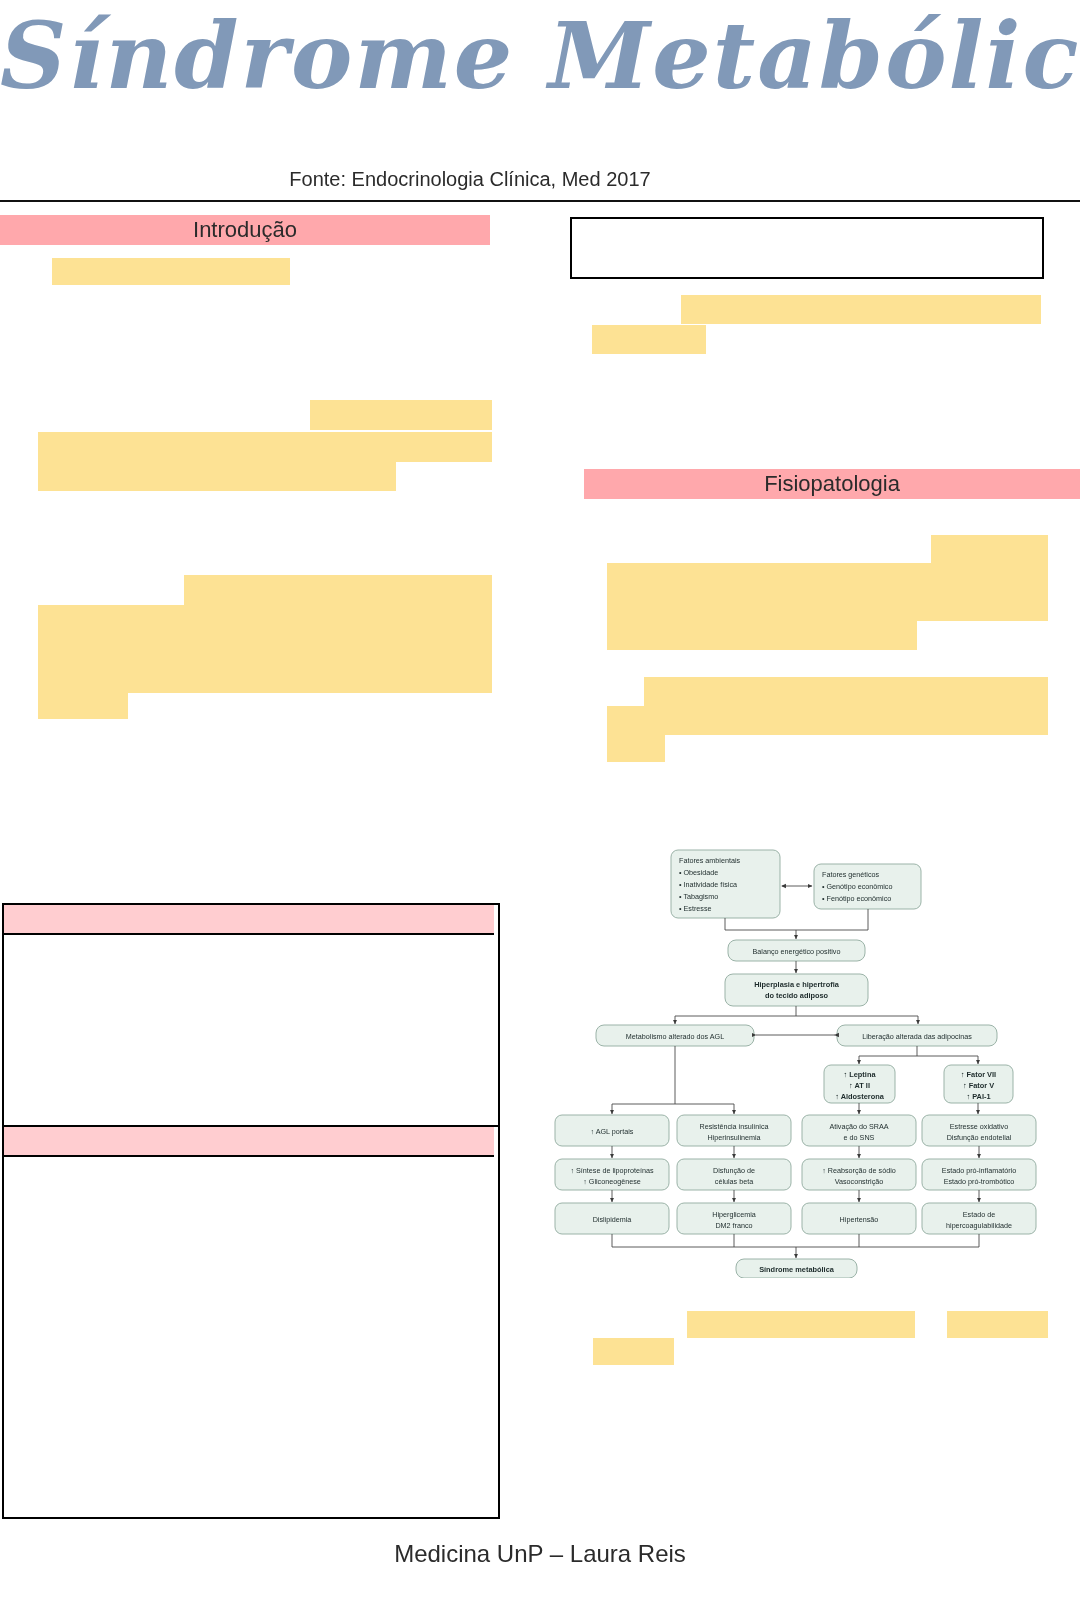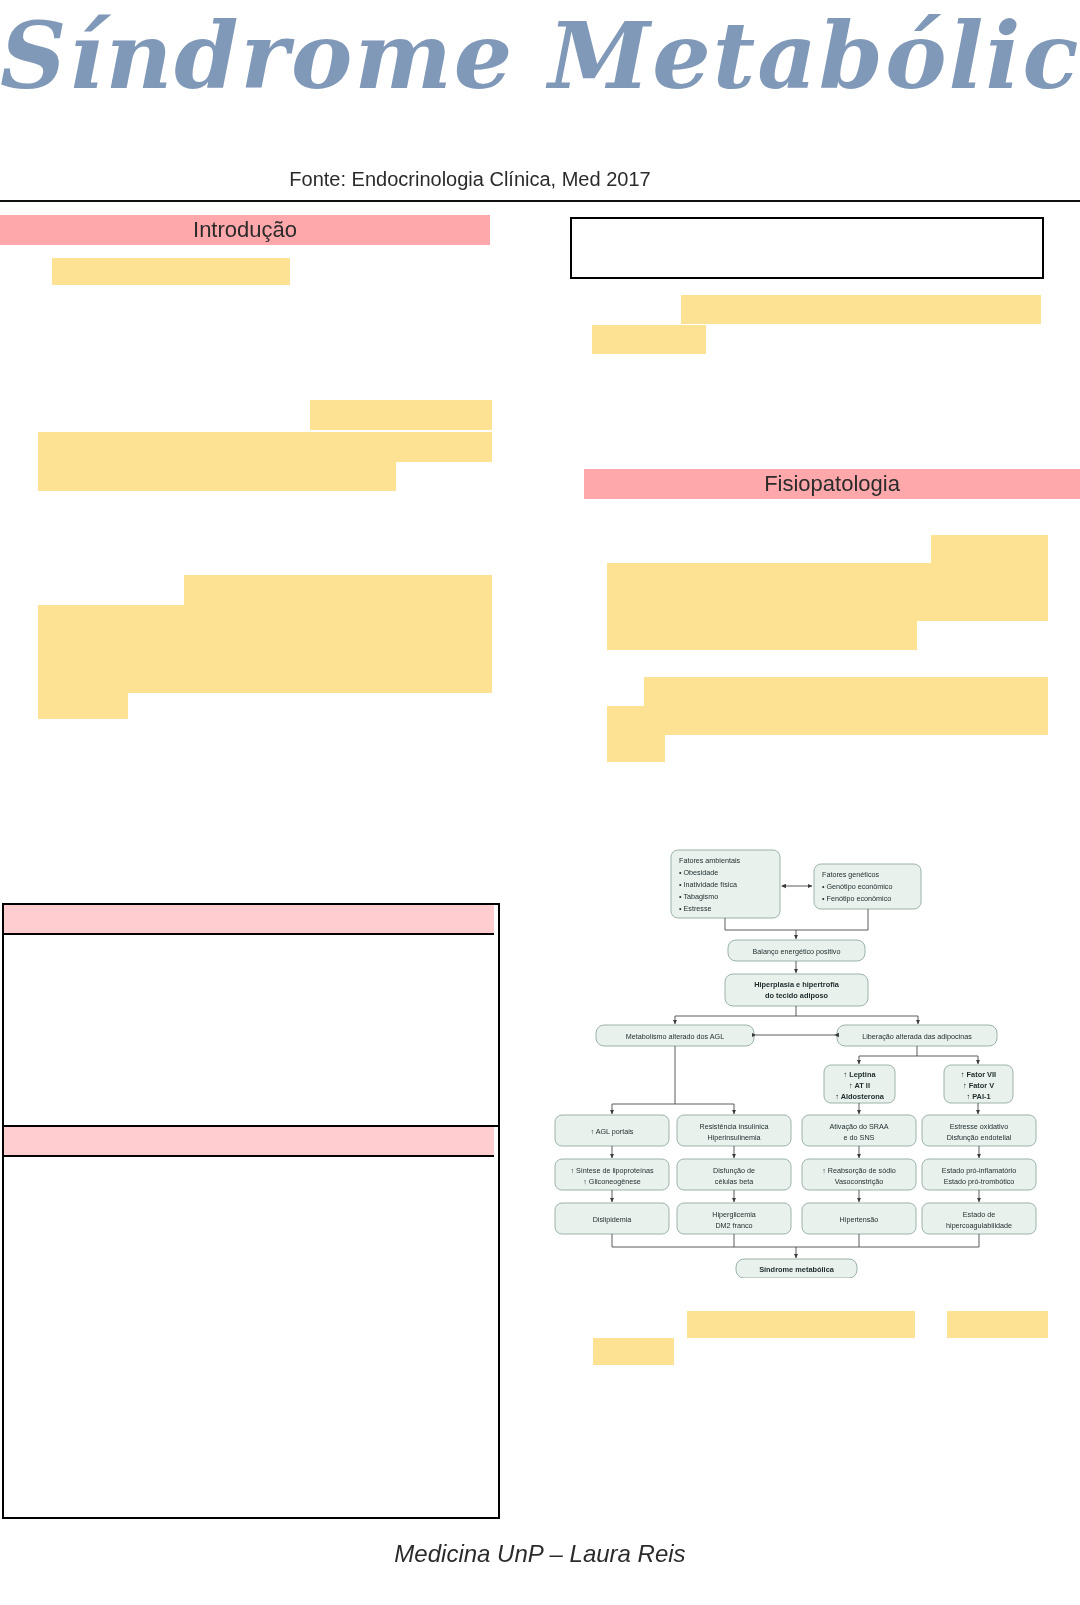--- a/index.html
+++ b/index.html
@@ -23,21 +23,21 @@
   
   .hl{position:absolute;background:#fde294;}
   .pinkbar{position:absolute;background:#ffa8ac;display:flex;align-items:center;justify-content:center;
            font-size:22px;color:#2b2b2b;}
   .emptybox{position:absolute;border:2px solid #000;background:#fff;}
   .panel{position:absolute;border:2px solid #000;background:#fff;}
   .panel-head{position:absolute;background:#ffcdd0;border-bottom:2px solid #000;}
 
   .footer{
     position:absolute;left:0;top:1540px;width:1080px;text-align:center;
-    font-size:24px;color:#2b2b2b;font-style:italic;
+    font-size:24px;color:#2b2b2b;
   }
 
   
   #flow{position:absolute;left:538px;top:818px;width:500px;height:460px;}
   #flow svg{display:block;}
   .fbox{fill:#e8f1ec;stroke:#9bb3a8;stroke-width:1;}
   .ftxt{font-family:"Liberation Sans",sans-serif;font-size:7.2px;fill:#1d2b2b;text-anchor:middle;}
   .ftxt-l{font-family:"Liberation Sans",sans-serif;font-size:7.2px;fill:#1d2b2b;text-anchor:start;}
   .ftxt-b{font-family:"Liberation Sans",sans-serif;font-size:7.4px;font-weight:bold;fill:#1d2b2b;text-anchor:middle;}
   .fline{stroke:#4a4a4a;stroke-width:0.9;fill:none;}

